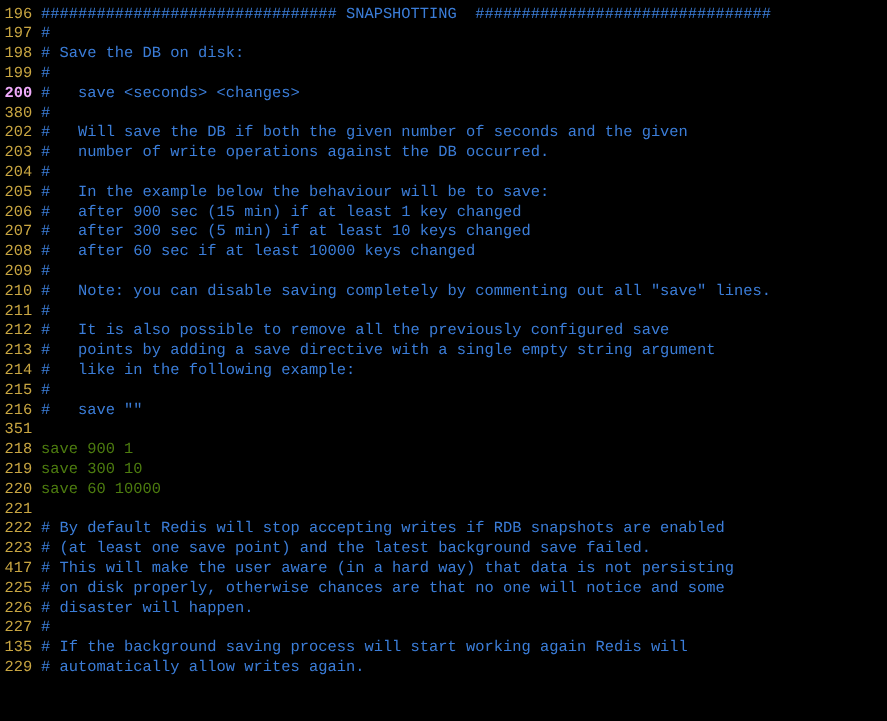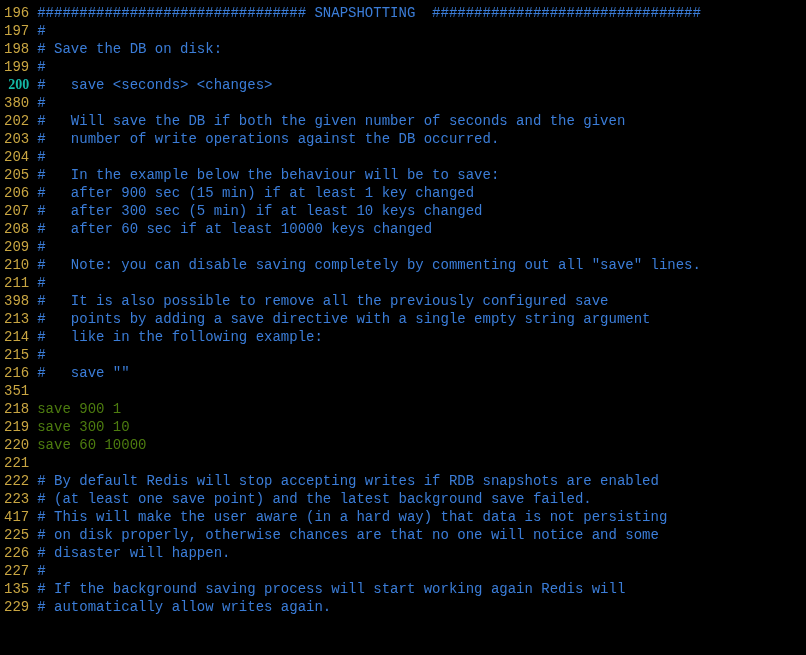--- a/index.html
+++ b/index.html
@@ -11,37 +11,37 @@
     line-height: 18px;
     width: 806px;
     height: 655px;
     overflow: hidden;
   }
   .editor {
     display: flex;
     padding-top: 4px;
   }
   .gutter {
-    text-align: right;
+    text-align: left;
     padding-right: 8px;
     padding-left: 4px;
     color: #c9a642;
     user-select: none;
     flex: 0 0 auto;
   }
   .code {
     flex: 1 1 auto;
     white-space: pre;
   }
   .line {
     height: 18px;
   }
   .comment { color: #3b7dd8; }
   .plain   { color: #4d7c0f; }
-  .cursor-line .lineno { color: #14b8a6; font-weight: bold; font-family: Liberation Serif, serif; }
+  .cursor-line .lineno { color: #f0abfc; font-weight: bold; }
 </style>
 </head>
 <body>
 
 <div class="editor">
   <div class="gutter" id="gutter">
       <div class="line"><span class="lineno">196</span></div>
       <div class="line"><span class="lineno">197</span></div>
       <div class="line"><span class="lineno">198</span></div>
       <div class="line"><span class="lineno">199</span></div>
@@ -50,21 +50,21 @@
       <div class="line"><span class="lineno">202</span></div>
       <div class="line"><span class="lineno">203</span></div>
       <div class="line"><span class="lineno">204</span></div>
       <div class="line"><span class="lineno">205</span></div>
       <div class="line"><span class="lineno">206</span></div>
       <div class="line"><span class="lineno">207</span></div>
       <div class="line"><span class="lineno">208</span></div>
       <div class="line"><span class="lineno">209</span></div>
       <div class="line"><span class="lineno">210</span></div>
       <div class="line"><span class="lineno">211</span></div>
-      <div class="line"><span class="lineno">398</span></div>
+      <div class="line"><span class="lineno">212</span></div>
       <div class="line"><span class="lineno">213</span></div>
       <div class="line"><span class="lineno">214</span></div>
       <div class="line"><span class="lineno">215</span></div>
       <div class="line"><span class="lineno">216</span></div>
       <div class="line"><span class="lineno">351</span></div>
       <div class="line"><span class="lineno">218</span></div>
       <div class="line"><span class="lineno">219</span></div>
       <div class="line"><span class="lineno">220</span></div>
       <div class="line"><span class="lineno">221</span></div>
       <div class="line"><span class="lineno">222</span></div>

